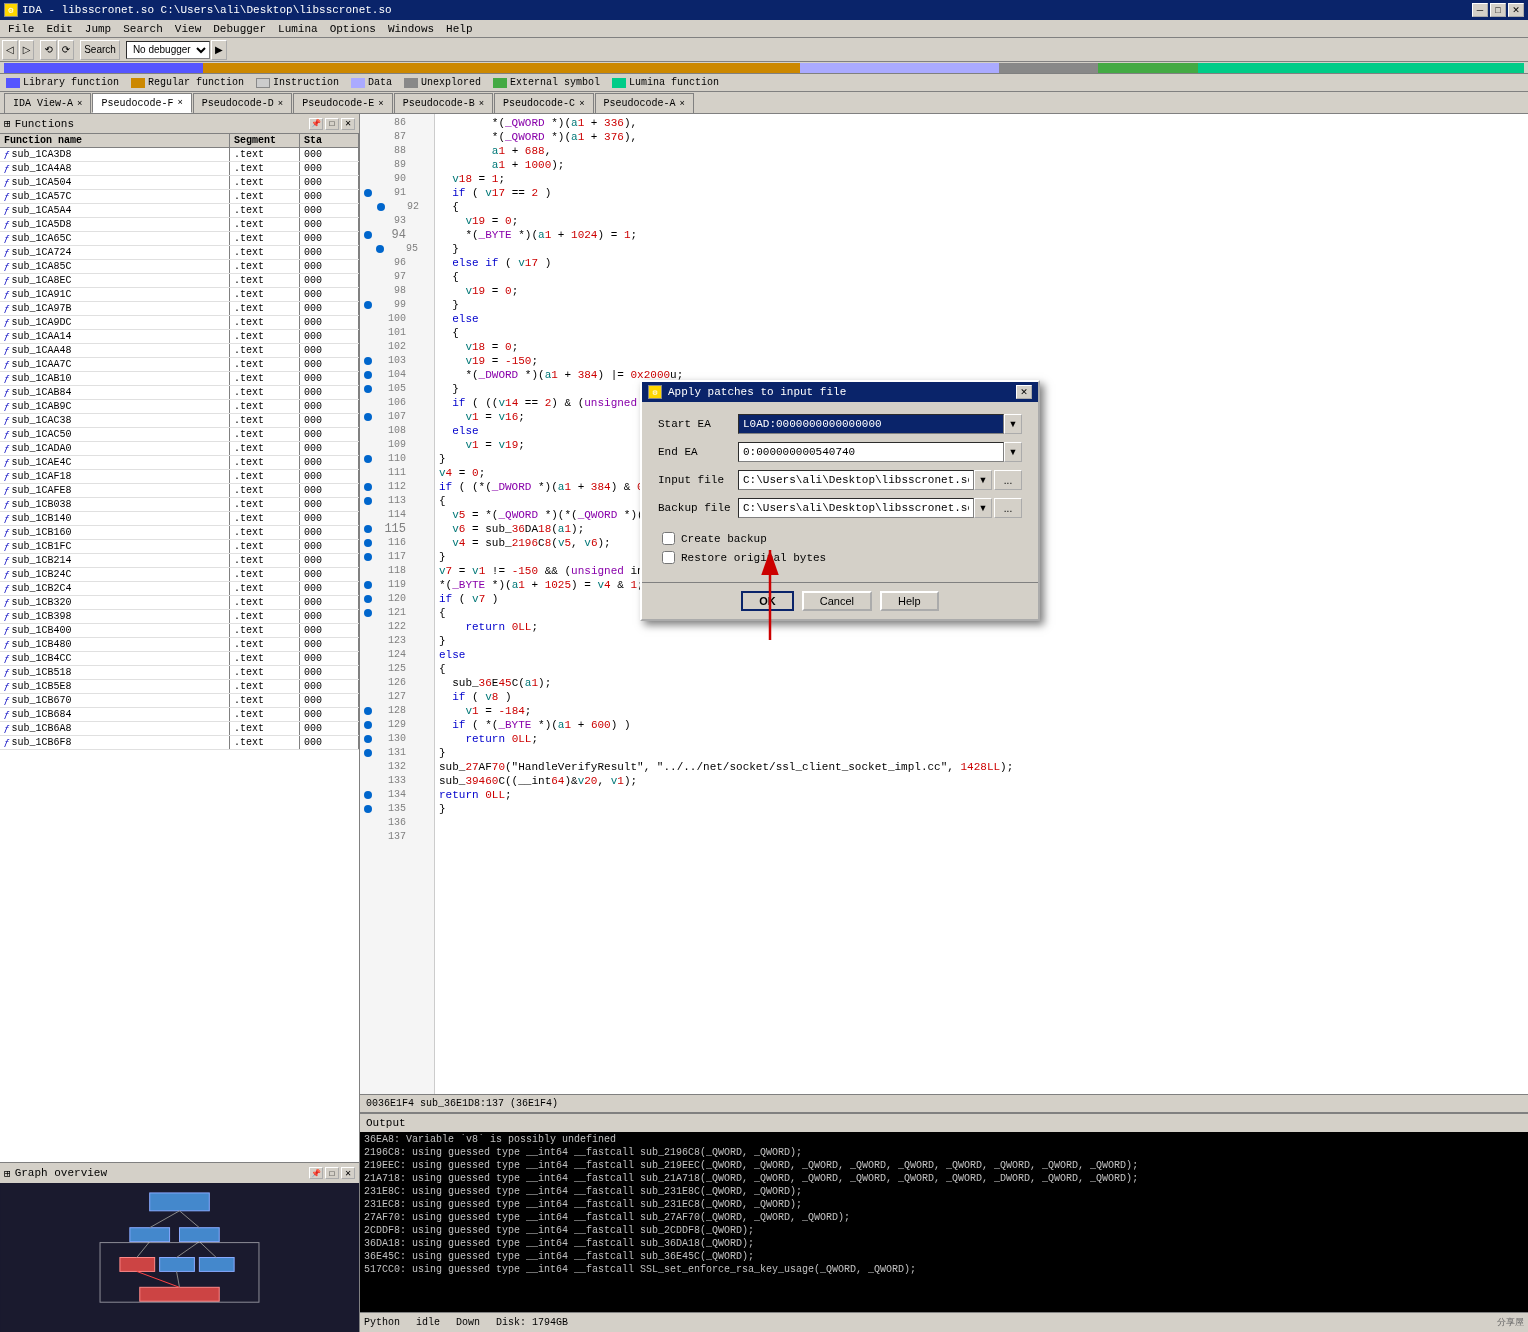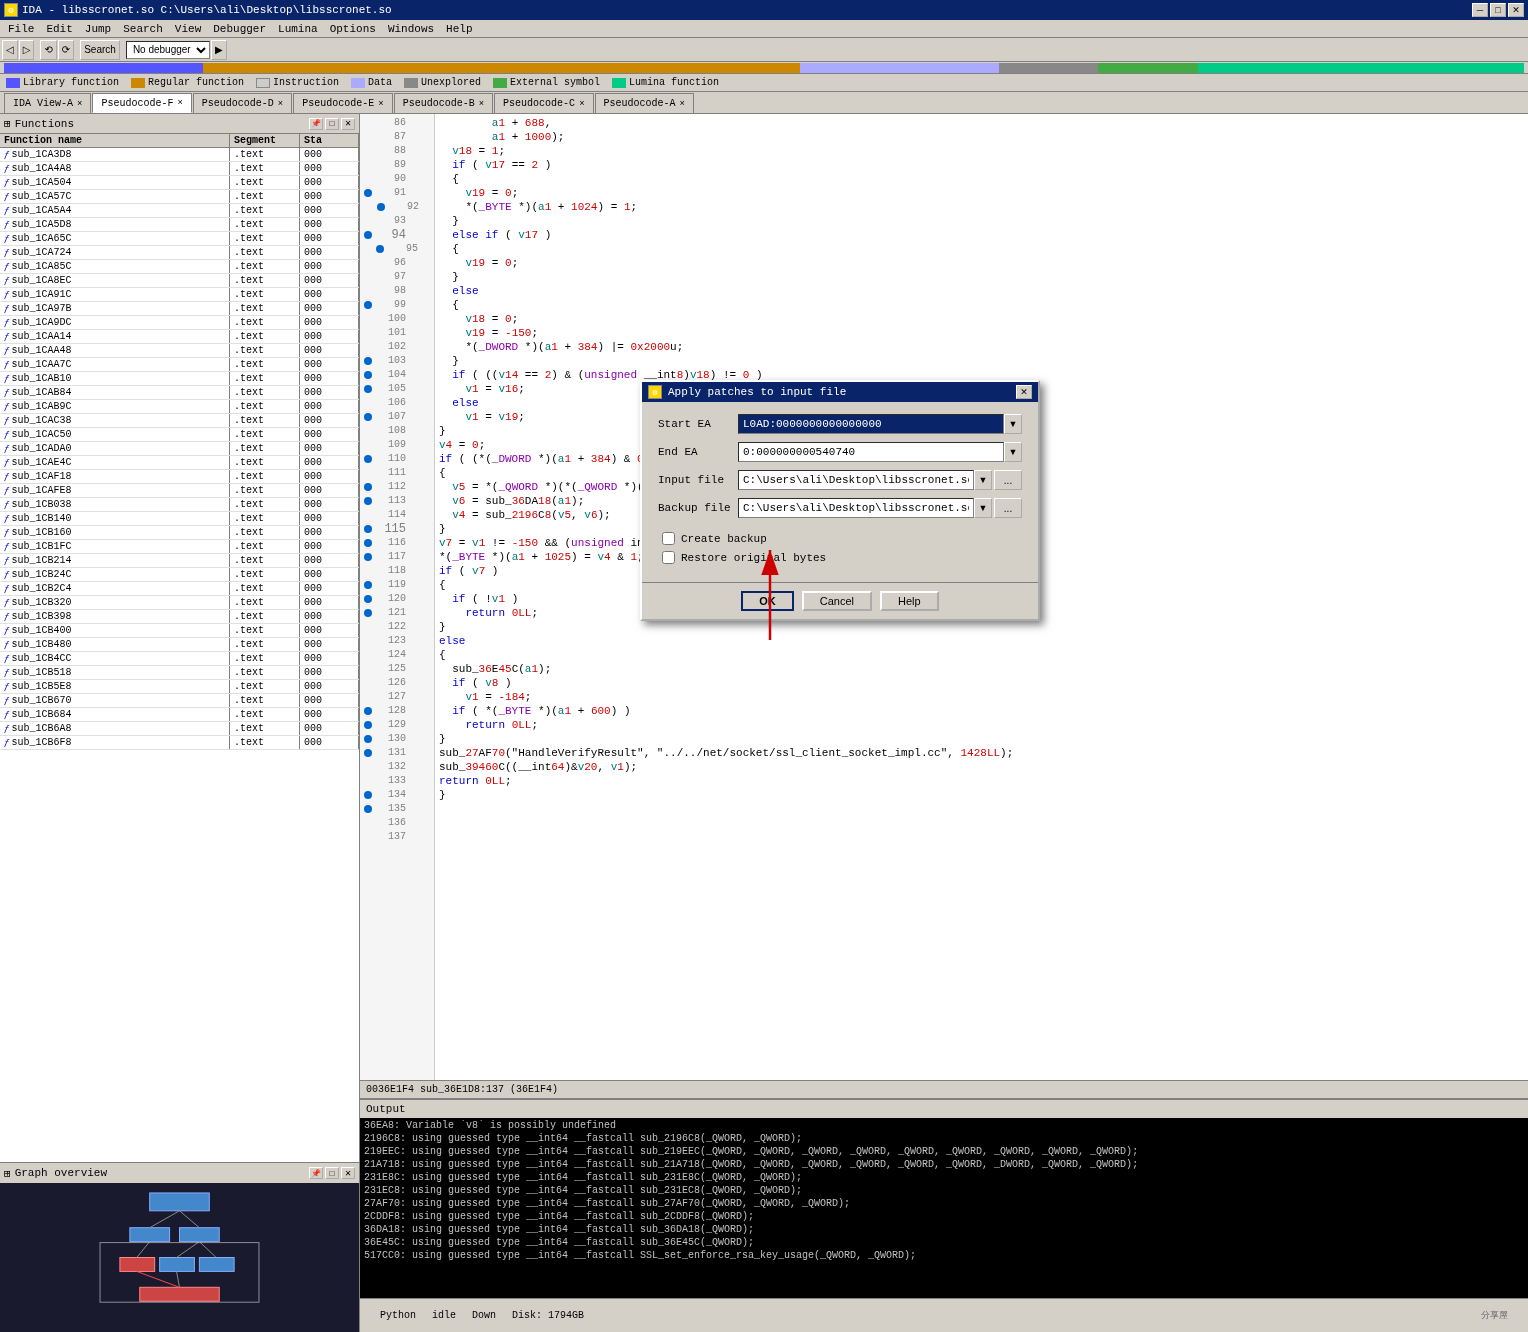--- a/index.html
+++ b/index.html
@@ -970,20 +970,22 @@
               <span style="width: 12px; display: inline-block; text-align: center;"></span>
               <span style="color: rgb(128, 128, 128); min-width: 30px; text-align: right; display: inline-block; font-size: 10px; margin-left: 2px;">136</span>
             </div>
             <div style="display: flex; align-items: center; height: 14px; padding: 0px 2px;">
               <span style="width: 12px; display: inline-block; text-align: center;"></span>
               <span style="color: rgb(128, 128, 128); min-width: 30px; text-align: right; display: inline-block; font-size: 10px; margin-left: 2px;">137</span>
             </div>
           </div>
 
         <div style="flex:1;overflow:auto;padding:2px 4px;font-size:11px;font-family:'Courier New',monospace;line-height:14px;" id="code-content-col">
+        <div class="code-line" style="height: 14px;">        *(<span class="c-purple">_QWORD</span> *)(<span class="c-teal">a<span class="c-red">1</span></span> + <span class="c-red">336</span>),</div>
+            <div class="code-line" style="height: 14px;">        *(<span class="c-purple">_QWORD</span> *)(<span class="c-teal">a<span class="c-red">1</span></span> + <span class="c-red">376</span>),</div>
             <div class="code-line" style="height: 14px;">        <span class="c-teal">a<span class="c-red">1</span></span> + <span class="c-red">688</span>,</div>
             <div class="code-line" style="height: 14px;">        <span class="c-teal">a<span class="c-red">1</span></span> + <span class="c-red">1000</span>);</div>
             <div class="code-line" style="height: 14px;">  <span class="c-teal">v<span class="c-red">18</span></span> = <span class="c-red">1</span>;</div>
             <div class="code-line" style="height: 14px;">  <span class="c-blue">if</span> ( <span class="c-teal">v<span class="c-red">17</span></span> == <span class="c-red">2</span> )</div>
             <div class="code-line" style="height: 14px;">  {</div>
             <div class="code-line" style="height: 14px;">    <span class="c-teal">v<span class="c-red">19</span></span> = <span class="c-red">0</span>;</div>
             <div class="code-line" style="height: 14px;">    *(<span class="c-purple">_BYTE</span> *)(<span class="c-teal">a<span class="c-red">1</span></span> + <span class="c-red">1024</span>) = <span class="c-red">1</span>;</div>
             <div class="code-line" style="height: 14px;">  }</div>
             <div class="code-line" style="height: 14px;">  <span class="c-blue">else</span> <span class="c-blue">if</span> ( <span class="c-teal">v<span class="c-red">17</span></span> )</div>
             <div class="code-line" style="height: 14px;">  {</div>
@@ -1004,21 +1006,20 @@
             <div class="code-line" style="height: 14px;"><span class="c-blue">if</span> ( (*(<span class="c-purple">_DWORD</span> *)(<span class="c-teal">a<span class="c-red">1</span></span> + <span class="c-red">384</span>) &amp; <span class="c-red">0xFF00FFFF</span>) !=</div>
             <div class="code-line" style="height: 14px;">{</div>
             <div class="code-line" style="height: 14px;">  <span class="c-teal">v<span class="c-red">5</span></span> = *(<span class="c-purple">_QWORD</span> *)(*(<span class="c-purple">_QWORD</span> *)(<span class="c-teal">a<span class="c-red">1</span></span> + <span class="c-red">472</span>) +</div>
             <div class="code-line" style="height: 14px;">  <span class="c-teal">v<span class="c-red">6</span></span> = sub_<span class="c-red">36</span>DA<span class="c-red">18</span>(<span class="c-teal">a<span class="c-red">1</span></span>);</div>
             <div class="code-line" style="height: 14px;">  <span class="c-teal">v<span class="c-red">4</span></span> = sub_<span class="c-red">2196</span>C<span class="c-red">8</span>(<span class="c-teal">v<span class="c-red">5</span></span>, <span class="c-teal">v<span class="c-red">6</span></span>);</div>
             <div class="code-line" style="height: 14px;">}</div>
             <div class="code-line" style="height: 14px;"><span class="c-teal">v<span class="c-red">7</span></span> = <span class="c-teal">v<span class="c-red">1</span></span> != <span class="c-red">-150</span> &amp;&amp; (<span class="c-purple">unsigned</span> int)(<span class="c-teal">v<span class="c-red">1</span></span> + <span class="c-red">218</span>)</div>
             <div class="code-line" style="height: 14px;">*(<span class="c-purple">_BYTE</span> *)(<span class="c-teal">a<span class="c-red">1</span></span> + <span class="c-red">1025</span>) = <span class="c-teal">v<span class="c-red">4</span></span> &amp; <span class="c-red">1</span>;</div>
             <div class="code-line" style="height: 14px;"><span class="c-blue">if</span> ( <span class="c-teal">v<span class="c-red">7</span></span> )</div>
             <div class="code-line" style="height: 14px;">{</div>
-            <div class="code-line" style="height: 14px;">  <span class="c-blue">if</span> ( !<span class="c-teal">v<span class="c-red">1</span></span> )</div>
             <div class="code-line" style="height: 14px;">    <span class="c-blue">return</span> <span class="c-red">0LL</span>;</div>
             <div class="code-line" style="height: 14px;">}</div>
             <div class="code-line" style="height: 14px;"><span class="c-blue">else</span></div>
             <div class="code-line" style="height: 14px;">{</div>
             <div class="code-line" style="height: 14px;">  sub_<span class="c-red">36</span>E<span class="c-red">45</span>C(<span class="c-teal">a<span class="c-red">1</span></span>);</div>
             <div class="code-line" style="height: 14px;">  <span class="c-blue">if</span> ( <span class="c-teal">v<span class="c-red">8</span></span> )</div>
             <div class="code-line" style="height: 14px;">    <span class="c-teal">v<span class="c-red">1</span></span> = <span class="c-red">-184</span>;</div>
             <div class="code-line" style="height: 14px;">  <span class="c-blue">if</span> ( *(<span class="c-purple">_BYTE</span> *)(<span class="c-teal">a<span class="c-red">1</span></span> + <span class="c-red">600</span>) )</div>
             <div class="code-line" style="height: 14px;">    <span class="c-blue">return</span> <span class="c-red">0LL</span>;</div>
             <div class="code-line" style="height: 14px;">}</div>
@@ -1046,21 +1047,21 @@
           <div style="white-space: nowrap; overflow: hidden; height: 13px;">231E8C: using guessed type __int64 __fastcall sub_231E8C(_QWORD, _QWORD);</div>
           <div style="white-space: nowrap; overflow: hidden; height: 13px;">231EC8: using guessed type __int64 __fastcall sub_231EC8(_QWORD, _QWORD);</div>
           <div style="white-space: nowrap; overflow: hidden; height: 13px;">27AF70: using guessed type __int64 __fastcall sub_27AF70(_QWORD, _QWORD, _QWORD);</div>
           <div style="white-space: nowrap; overflow: hidden; height: 13px;">2CDDF8: using guessed type __int64 __fastcall sub_2CDDF8(_QWORD);</div>
           <div style="white-space: nowrap; overflow: hidden; height: 13px;">36DA18: using guessed type __int64 __fastcall sub_36DA18(_QWORD);</div>
           <div style="white-space: nowrap; overflow: hidden; height: 13px;">36E45C: using guessed type __int64 __fastcall sub_36E45C(_QWORD);</div>
           <div style="white-space: nowrap; overflow: hidden; height: 13px;">517CC0: using guessed type __int64 __fastcall SSL_set_enforce_rsa_key_usage(_QWORD, _QWORD);</div>
         </div>
     </div>
 
-    <div style="background:#d4d0c8;border-top:1px solid #808080;height:34px;display:flex;align-items:center;font-size:10px;padding:0 20px;gap:16px;">
+    <div style="background:#d4d0c8;border-top:1px solid #808080;height:20px;display:flex;align-items:center;font-size:10px;padding:0 4px;gap:16px;">
       <span>Python</span>
       <span>idle</span>
       <span>Down</span>
       <span>Disk: 1794GB</span>
       <span style="margin-left:auto;font-size:9px;color:#666;">分享屋</span>
     </div>
   </div>
 </div>
 
 <div style="position:fixed;top:0;left:0;right:0;bottom:0;z-index:100;pointer-events:none;">

